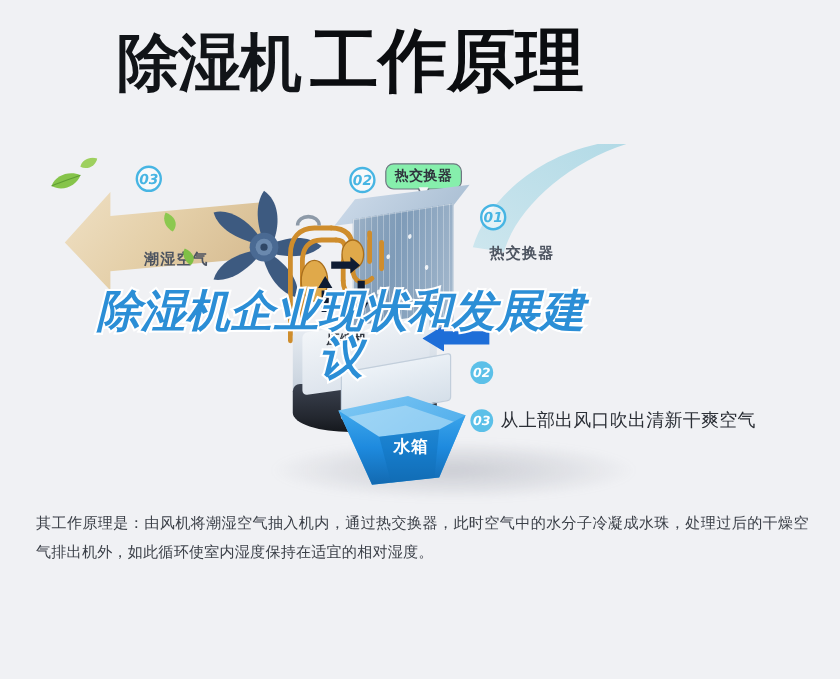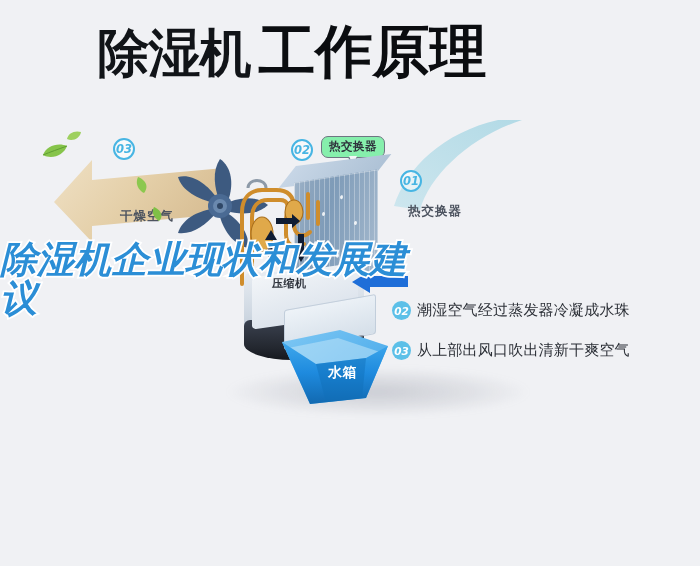--- a/index.html
+++ b/index.html
@@ -155,21 +155,21 @@
     position:absolute; left:96px; top:212px;
     font-size:14px; color:#ffffff; font-weight:bold; letter-spacing:.5px;
   }
 
   
   .blue-arrow{ position:absolute; left:352px; top:153px; width:56px; height:22px; }
 
   
   .overlay{
     position:absolute; left:0; top:240px; width:568px;
-    z-index:40; pointer-events:none;
+    text-align:center; z-index:40; pointer-events:none;
   }
   .overlay span{
     display:block;
     font-size:37px; line-height:39px;
     font-weight:bold; font-style:italic;
     color:#2b8ed6;
     letter-spacing:0px;
     -webkit-text-stroke:3.5px #ffffff;
     paint-order:stroke fill;
     text-shadow:0 0 1px rgba(255,255,255,.9);
@@ -213,21 +213,21 @@
         <defs>
           <linearGradient id="gBeige" x1="0" y1="0" x2="1" y2="0.4">
             <stop offset="0" stop-color="#efe0c4"></stop>
             <stop offset="0.55" stop-color="#e4cfa8"></stop>
             <stop offset="1" stop-color="#d8be94"></stop>
           </linearGradient>
         </defs>
         <path d="M40 2 L40 22 L172 10 L172 56 L40 68 L40 84 L2 44 Z" fill="url(#gBeige)"></path>
       </svg>
     </div>
-    <div class="lbl-dry">干燥空气</div>
+    <div class="lbl-dry">潮湿空气</div>
 
     <div class="leaf" style="left:42px; top:26px;">
       <svg width="26" height="16" viewBox="0 0 26 16">
           <path d="M25 2 C16 -2 4 2 1 11 C10 16 22 11 25 2 Z" fill="#86c44a"></path>
           <path d="M25 2 C17 5 8 8 1 11" stroke="#5f9e33" stroke-width="1" fill="none"></path>
         </svg>
     </div>
     <div class="leaf" style="left:66px; top:10px;">
       <svg width="16" height="12" viewBox="0 0 16 12">
           <path d="M15 1 C9 -1 2 2 1 8 C7 11 14 7 15 1 Z" fill="#9ed05f"></path>
@@ -367,24 +367,24 @@
   </div>
 
   <div class="overlay">
     <span>除湿机企业现状和发展建</span>
     <span>议</span>
   </div>
 
   <div class="legend">
     <div class="legend-row">
       <span class="legend-badge">02</span>
-      <span class="legend-txt">潮湿空气经过蒸发器冷凝成水珠</span>
     </div>
     <div class="legend-row">
       <span class="legend-badge">03</span>
       <span class="legend-txt">从上部出风口吹出清新干爽空气</span>
     </div>
   </div>
 
   <div class="body-copy">
+    <p>其工作原理是：由风机将潮湿空气抽入机内，通过热交换器，此时空气中的水分子冷凝成水珠，处理过后的干燥空气排出机外，如此循环使室内湿度保持在适宜的相对湿度。</p>
   </div>
 
 </div>
 
 </body></html>

